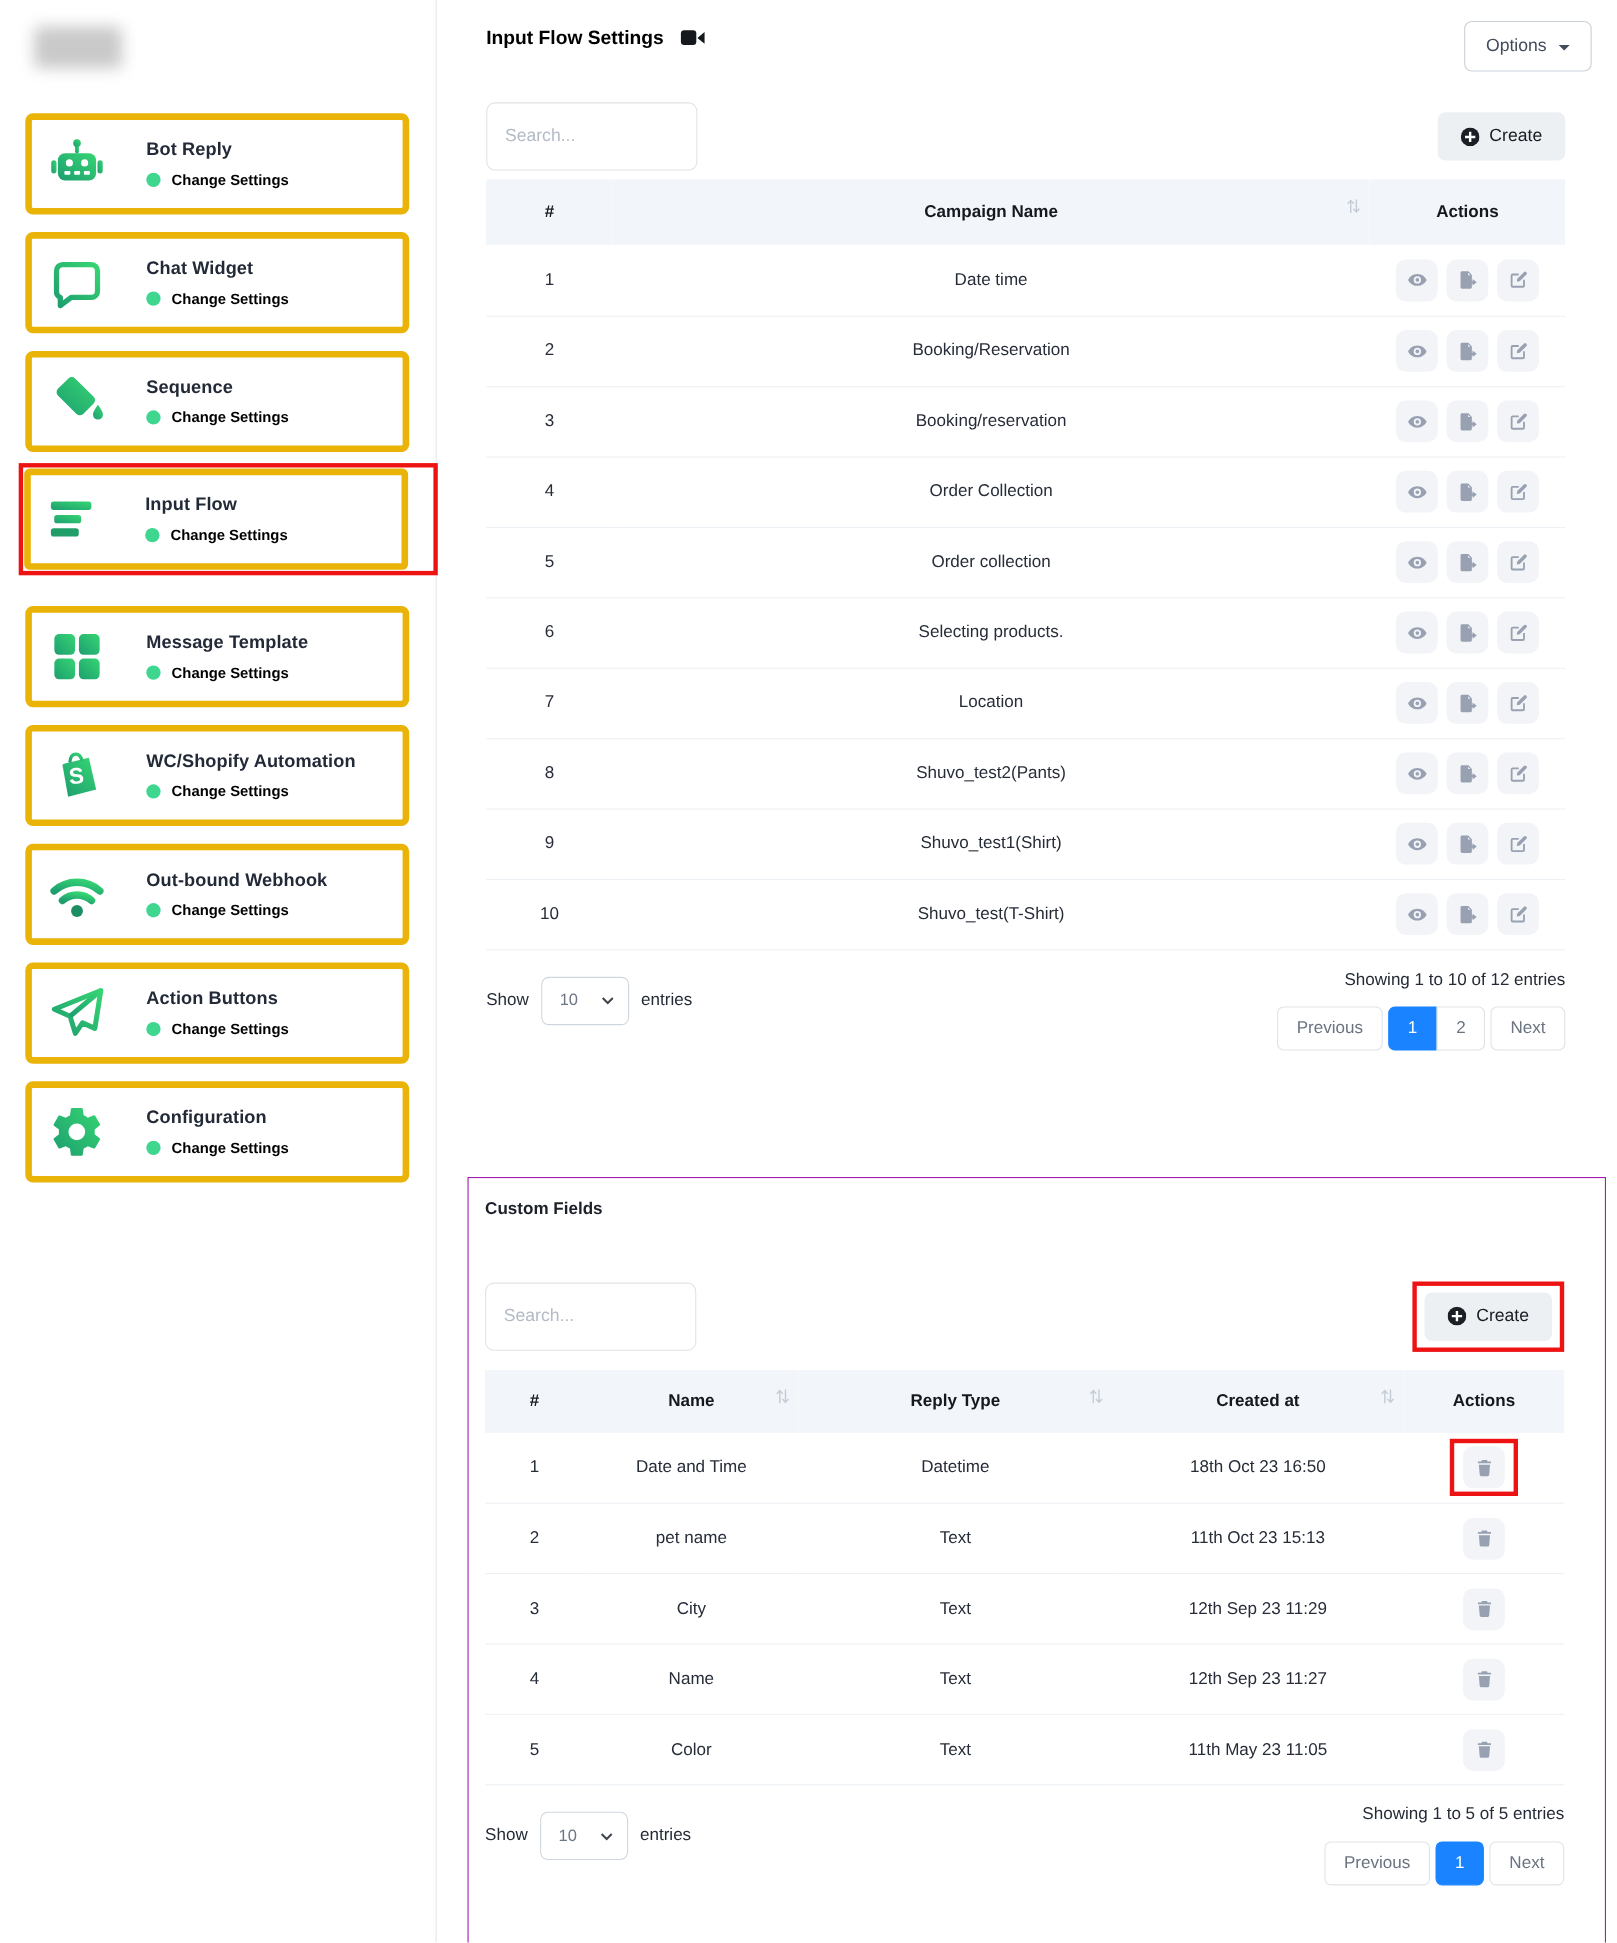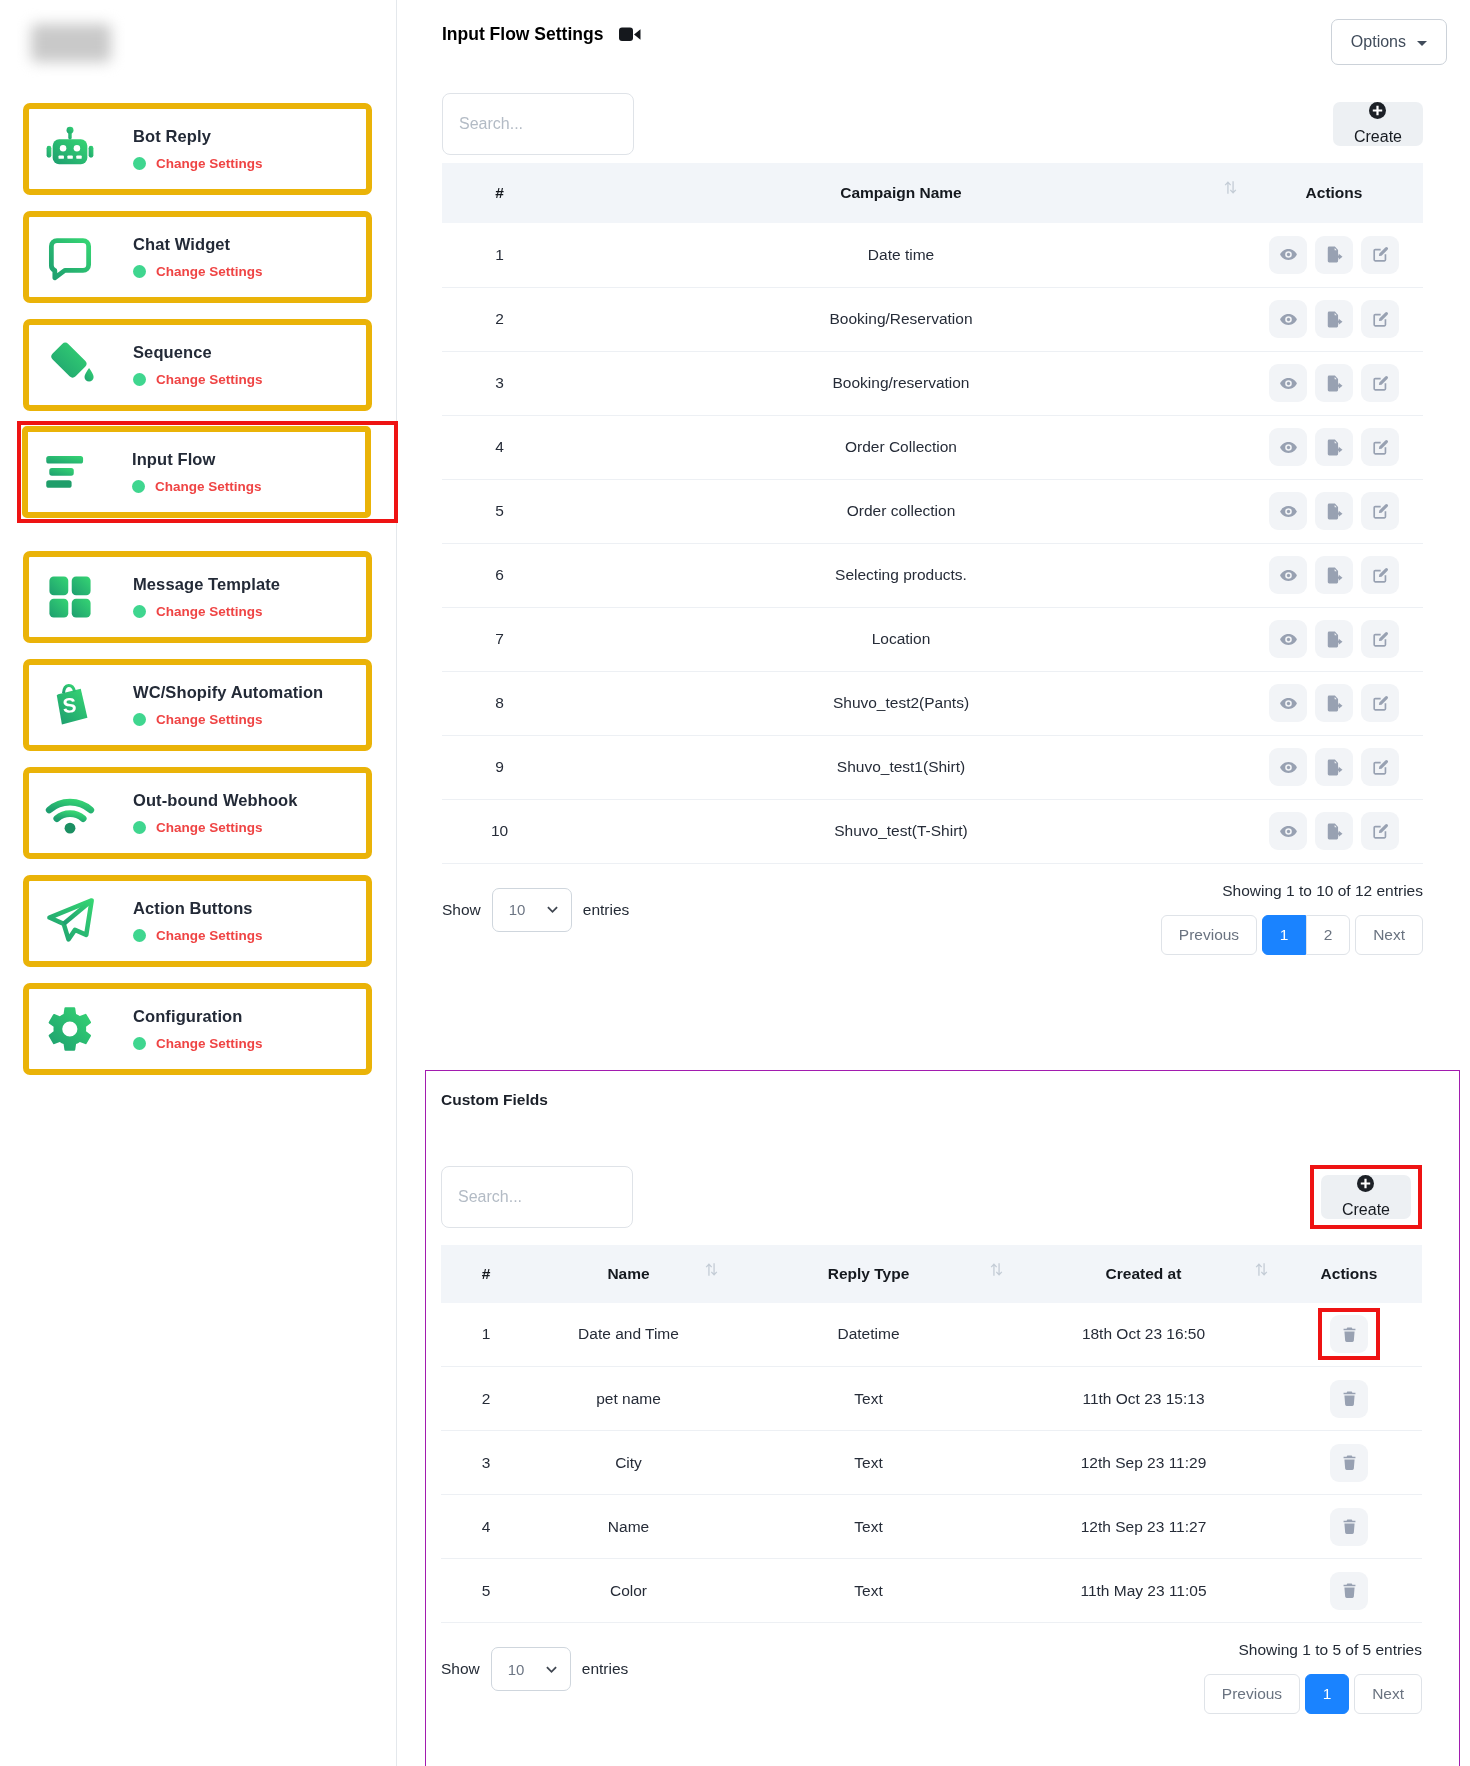--- a/index.html
+++ b/index.html
@@ -16,21 +16,21 @@
   .logo-blur { width:80px; height:38px; margin:2px 0 41px 8px; background:#c9c9c9; border-radius:5px; filter:blur(7px); }
   .scard {
     width:349px; height:92px; background:#fff; border:6px solid #eab308; border-radius:7px;
     display:flex; align-items:center; padding-left:14px; gap:36px; margin-bottom:16px;
   }
   .scard .sic { width:54px; height:54px; flex:0 0 54px; display:flex; align-items:center; justify-content:center; }
   .sic svg { width:52px; height:52px; }
   .scard-title { font-size:16.5px; font-weight:700; color:#232a37; margin-bottom:10px; letter-spacing:.1px; }
   .cs-row { display:flex; align-items:center; gap:10px; }
   .dot { width:13px; height:13px; border-radius:50%; background:#3fd68f; }
-  .cs-link { color:#ef4444; font-weight:700; font-size:13.5px; }
+  .cs-link { color:#000000; font-weight:700; font-size:13.5px; }
   .hl-card { border:4px solid #ee1313; margin:-6px -2px 28px -6px; padding:1px; }
   .hl-card .scard { margin-bottom:0; border-radius:5px; }
 
   
   .main { flex:1; padding:20px 47px 0 45px; position:relative; }
   .title-row { display:flex; align-items:center; gap:15px; height:28px; }
   .page-title { font-size:17.5px; font-weight:700; color:#000000; }
   .cam svg { width:25px; height:19px; fill:#15181d; display:block; }
   .options-btn {
     position:absolute; top:19px; right:23px; height:46px; padding:15px 19px;
@@ -40,21 +40,21 @@
   .caret { width:0; height:0; border-left:5px solid transparent; border-right:5px solid transparent; border-top:5.5px solid #414c5b; margin-top:2px; }
 
   .toolbar { margin-top:45px; display:flex; justify-content:space-between; align-items:center; }
   .search-input {
     width:192px; height:62px; border:1px solid #dfe3e8; border-radius:8px; padding:0 16px;
     font-size:16px; color:#333a45; outline:none; font-family:inherit;
   }
   .search-input::placeholder { color:#b3bbc5; }
   .create-btn {
     height:44px; padding:0 21px; background:#edf0f3; border:none; border-radius:7px;
-    font-size:16px; color:#171b21; display:flex; align-items:center; gap:9px; cursor:pointer; font-family:inherit;flex-direction:column;
+    font-size:16px; color:#171b21; display:flex; align-items:center; gap:9px; cursor:pointer; font-family:inherit;
   }
   .create-btn svg { width:17px; height:17px; }
 
   table { width:100%; border-collapse:collapse; table-layout:fixed; margin-top:8px; }
   thead th {
     background:#f2f5f9; height:60px; font-size:15.5px; font-weight:700; color:#15191f;
     text-align:center; position:relative;
   }
   tbody td { height:64px; text-align:center; font-size:15.5px; color:#262c38; border-bottom:1px solid #edf0f4; }
   .sort { position:absolute; right:8px; top:17px; }

